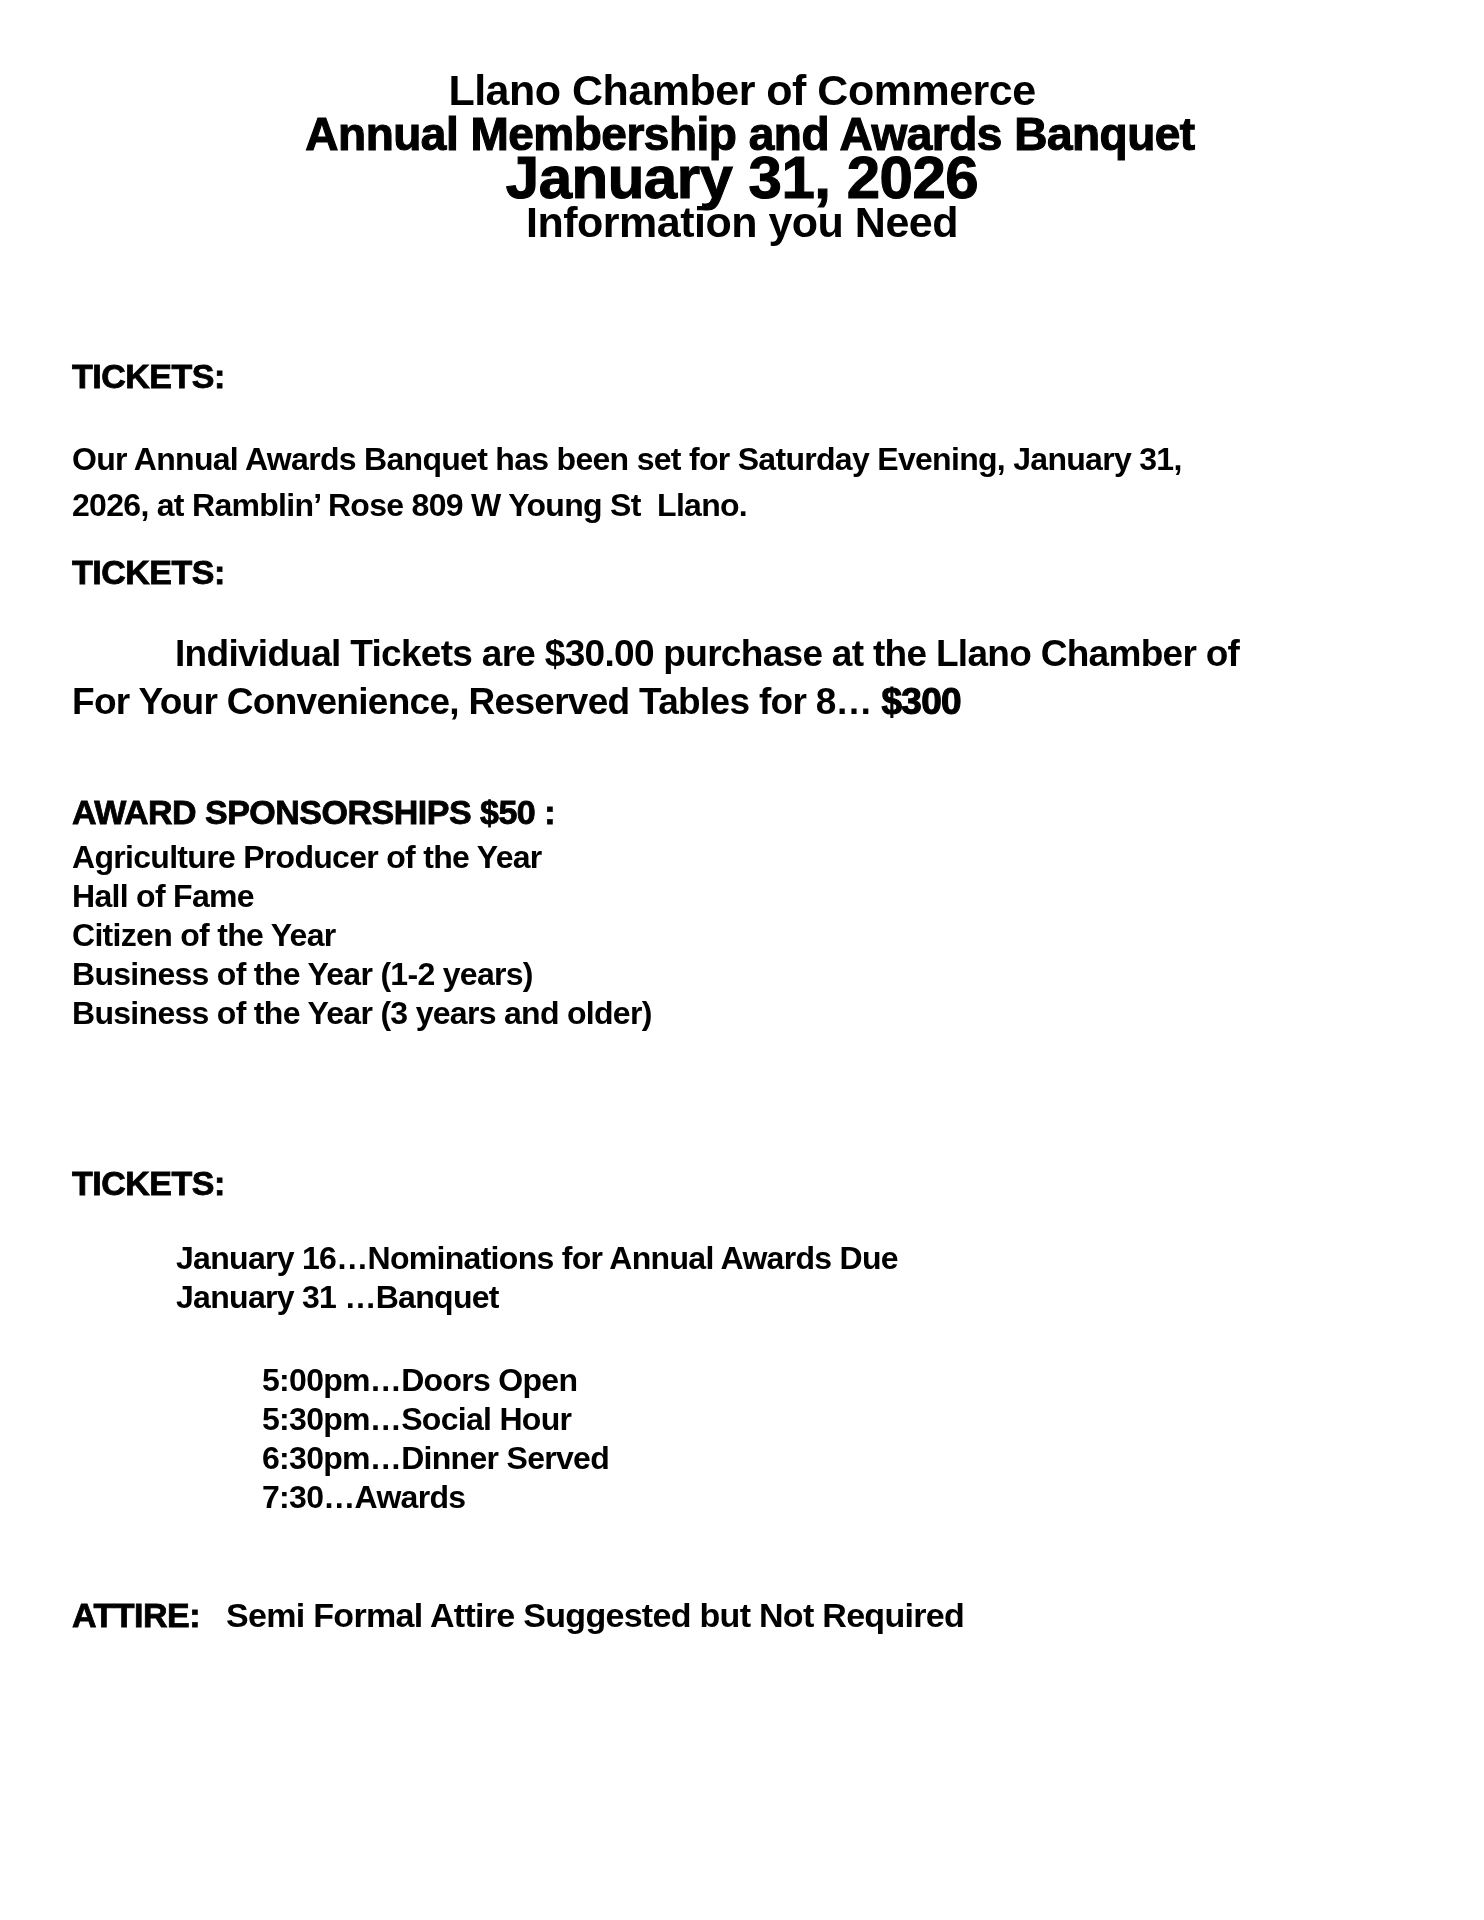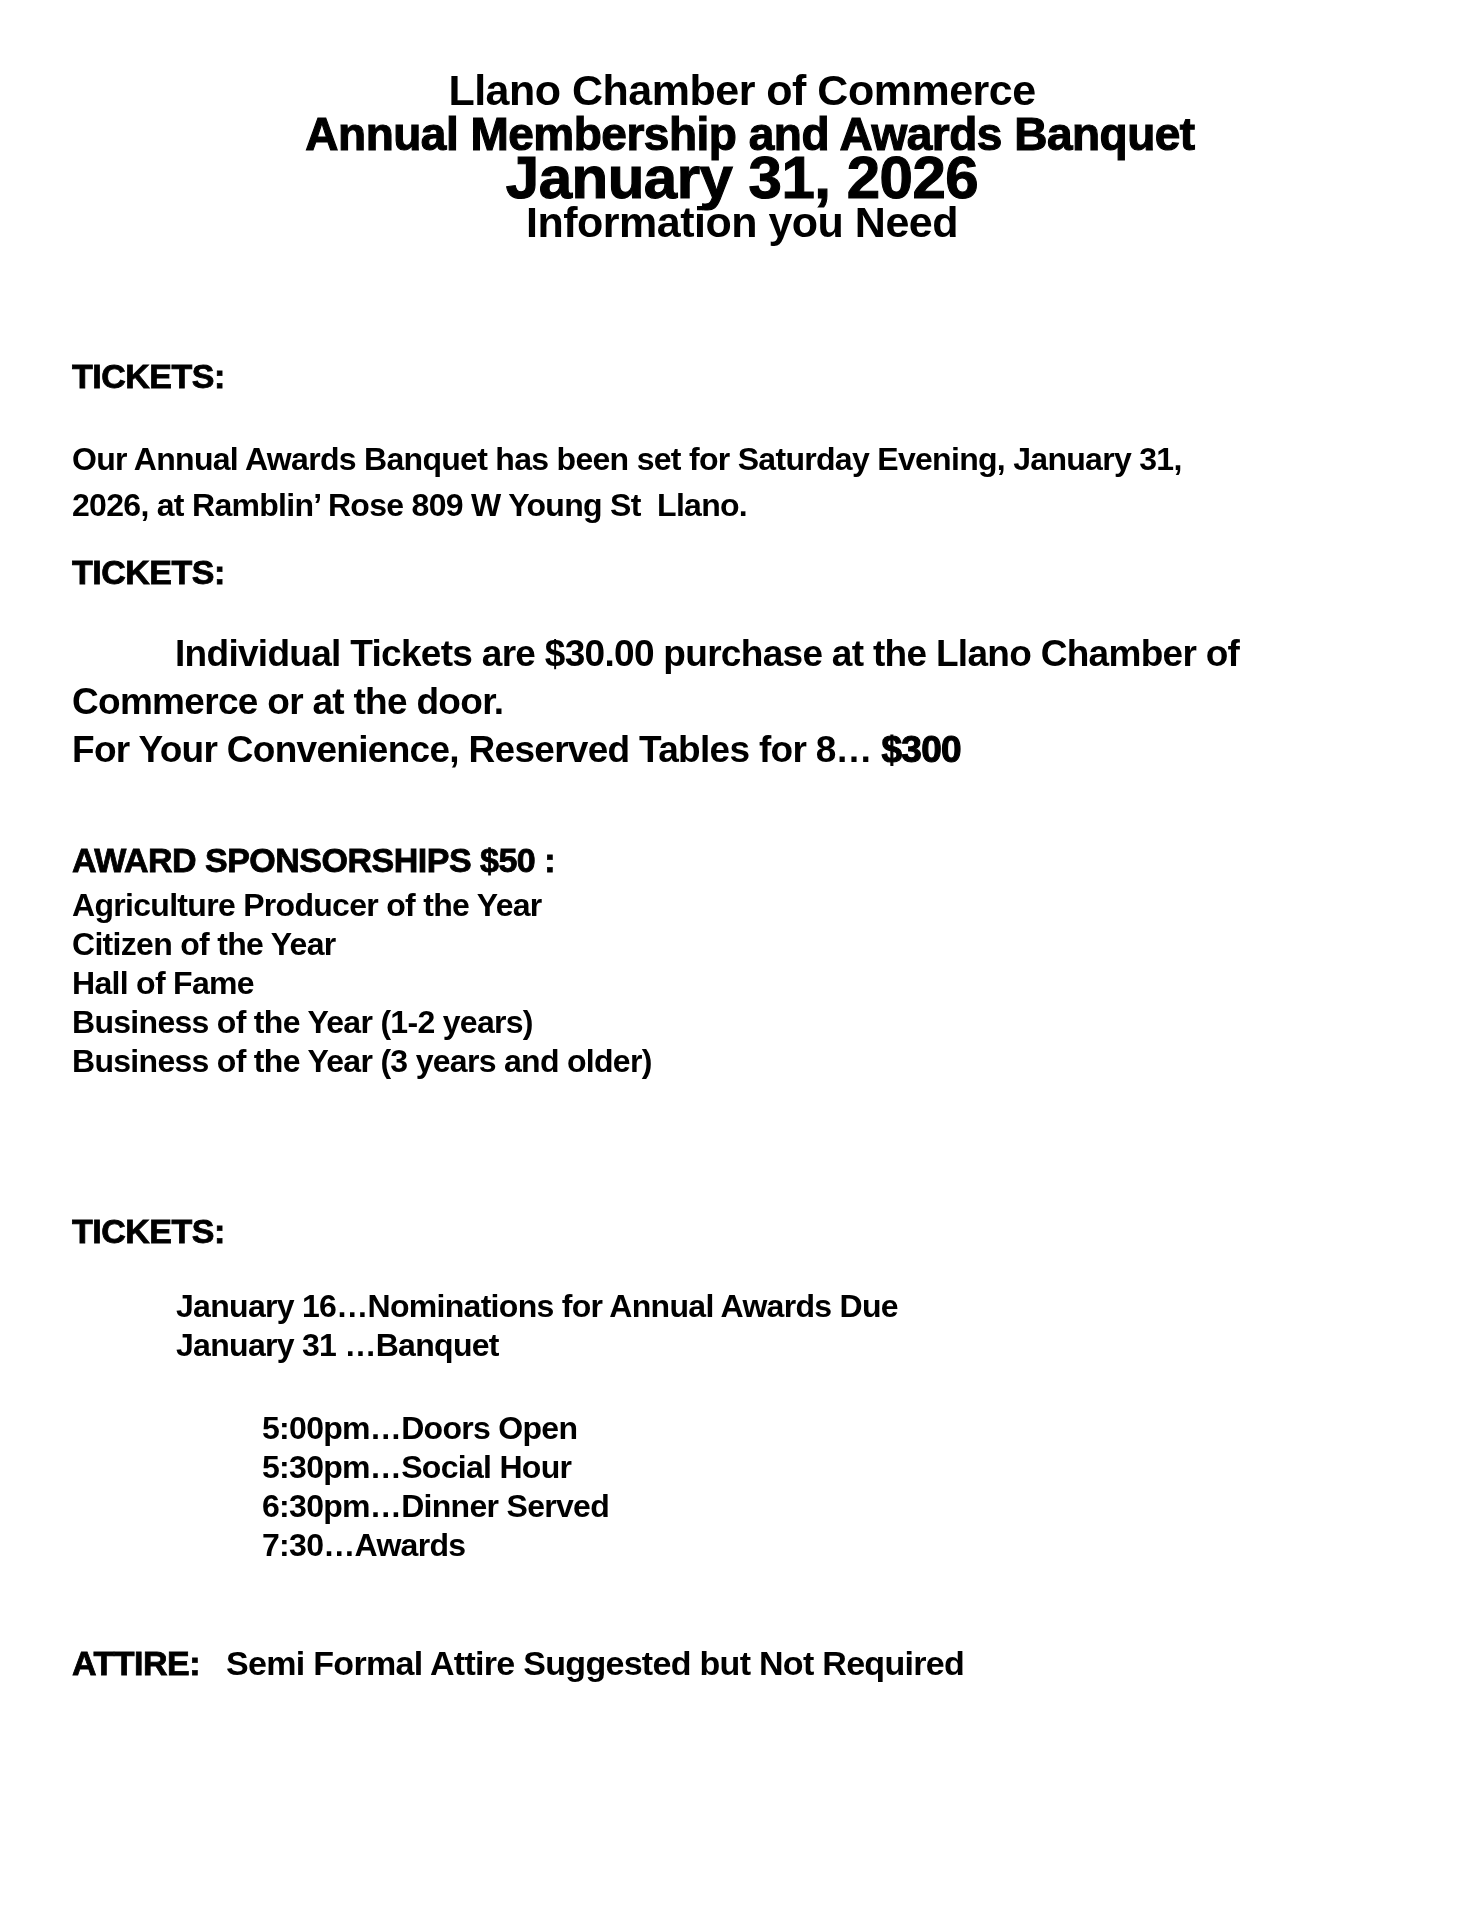--- a/index.html
+++ b/index.html
@@ -93,31 +93,30 @@
     <div class="overview-lines body-text">
       <div class="line pre">Our Annual Awards Banquet has been set for Saturday Evening, January 31,</div>
       <div class="line pre">2026, at Ramblin’ Rose 809 W Young St  Llano.</div>
     </div>
   </section>
 
   <section>
     <h2 class="hd hd-tickets pre">TICKETS:</h2>
     <div class="tickets-lines">
       <div class="line tickets-indent pre">Individual Tickets are $30.00 purchase at the Llano Chamber of</div>
-      <div class="line pre">Commerce or at the door.</div>
       <div class="line pre"><span>For Your Convenience, Reserved Tables for 8… </span><span class="xb">$300</span></div>
     </div>
   </section>
 
   <section>
     <h2 class="hd hd-award pre">AWARD SPONSORSHIPS $50 :</h2>
     <div class="award-list body-text">
       <div class="line pre">Agriculture Producer of the Year</div>
+      <div class="line pre">Hall of Fame</div>
       <div class="line pre">Citizen of the Year</div>
-      <div class="line pre">Hall of Fame</div>
       <div class="line pre">Business of the Year (1-2 years)</div>
       <div class="line pre">Business of the Year (3 years and older)</div>
     </div>
   </section>
 
   <section>
     <h2 class="hd hd-schedule pre">TICKETS:</h2>
     <div class="sched-dates body-text">
       <div class="line pre">January 16…Nominations for Annual Awards Due</div>
       <div class="line pre">January 31 …Banquet</div>

